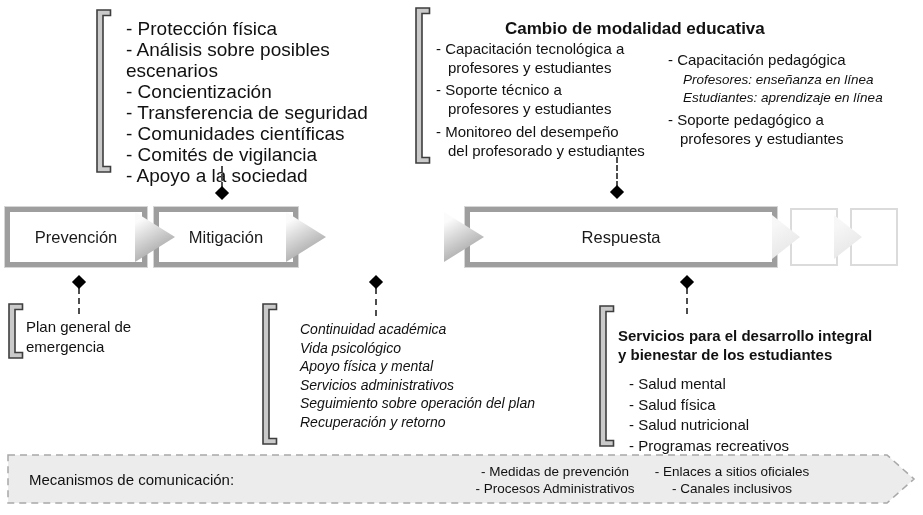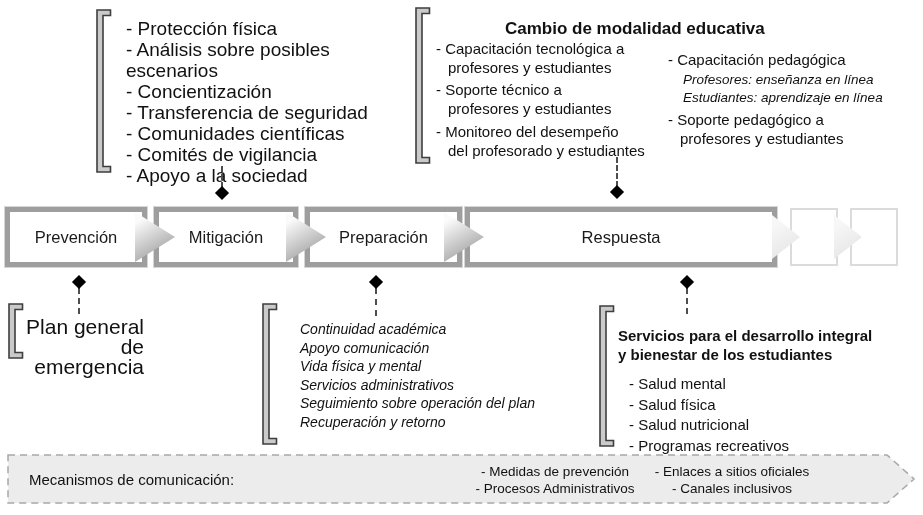--- a/index.html
+++ b/index.html
@@ -89,23 +89,20 @@
   <div class="diamond" style="left:217px;top:188px;"></div>
   <div class="vdash" style="left:616px;top:157px;height:30px;"></div>
   <div class="diamond" style="left:612px;top:187px;"></div>
 
   <div class="pbox" style="left:5px;width:142px;">
     <span>Prevención</span>
   </div>
   <div class="pbox" style="left:154px;width:144px;align-items:center;">
     <span>Mitigación</span>
   </div>
-  <div class="pbox" style="left:305px;width:157px;">
-    <span>Preparación</span>
-  </div>
   <div class="pbox" style="left:465px;width:312px;">
     <span>Respuesta</span>
   </div>
 
   <div class="arrow" style="left:135px;"></div>
   <div class="arrow" style="left:286px;"></div>
   <div class="arrow" style="left:444px;"></div>
   <div class="arrow faint" style="left:772px;"></div>
   <div class="arrow faint" style="left:834px;"></div>
   <div class="fbox" style="left:790px;"></div>
@@ -114,31 +111,31 @@
   <div class="diamond" style="left:74px;top:277px;"></div>
   <div class="vdash" style="left:78px;top:288px;height:26px;"></div>
   <div class="diamond" style="left:371px;top:277px;"></div>
   <div class="vdash" style="left:375px;top:288px;height:28px;"></div>
   <div class="diamond" style="left:682px;top:277px;"></div>
   <div class="vdash" style="left:686px;top:288px;height:26px;"></div>
 
   <svg class="abs" style="left:8px;top:303px;" width="17" height="58">
     <path d="M1,1 H14.5 V6.5 H7 V49.5 H14.5 V55 H1 Z" fill="#cacaca" stroke="#3e3e3e" stroke-width="1.6"></path>
   </svg>
-  <div class="abs pre" style="left:26px;top:317px;width:118px;font-size:21px;line-height:20px;text-align:right;">Plan general de
+  <div class="abs pre" style="left:26px;top:317px;width:118px;font-size:15px;line-height:20px;text-align:left;">Plan general de
 emergencia</div>
 
   <svg class="abs" style="left:262px;top:303px;" width="17" height="144">
     <path d="M1,1 H14.5 V6.5 H7 V135.5 H14.5 V141 H1 Z" fill="#cacaca" stroke="#3e3e3e" stroke-width="1.6"></path>
   </svg>
   <div class="abs" style="left:278px;top:320px;width:300px;">
     <div style="padding-left:22px;font-size:14px;line-height:18.5px;">
       <div class="it">Continuidad académica</div>
-      <div class="it">Apoyo comunicación</div>
-      <div class="it">Vida física y mental</div>
+      <div class="it">Vida psicológico</div>
+      <div class="it">Apoyo física y mental</div>
       <div class="it">Servicios administrativos</div>
       <div class="it">Seguimiento sobre operación del plan</div>
       <div class="it">Recuperación y retorno</div>
     </div>
   </div>
 
   <svg class="abs" style="left:599px;top:305px;" width="17" height="144">
     <path d="M1,1 H14.5 V6.5 H7 V135.5 H14.5 V141 H1 Z" fill="#cacaca" stroke="#3e3e3e" stroke-width="1.6"></path>
   </svg>
   <div class="abs" style="left:618px;top:319px;width:300px;">

